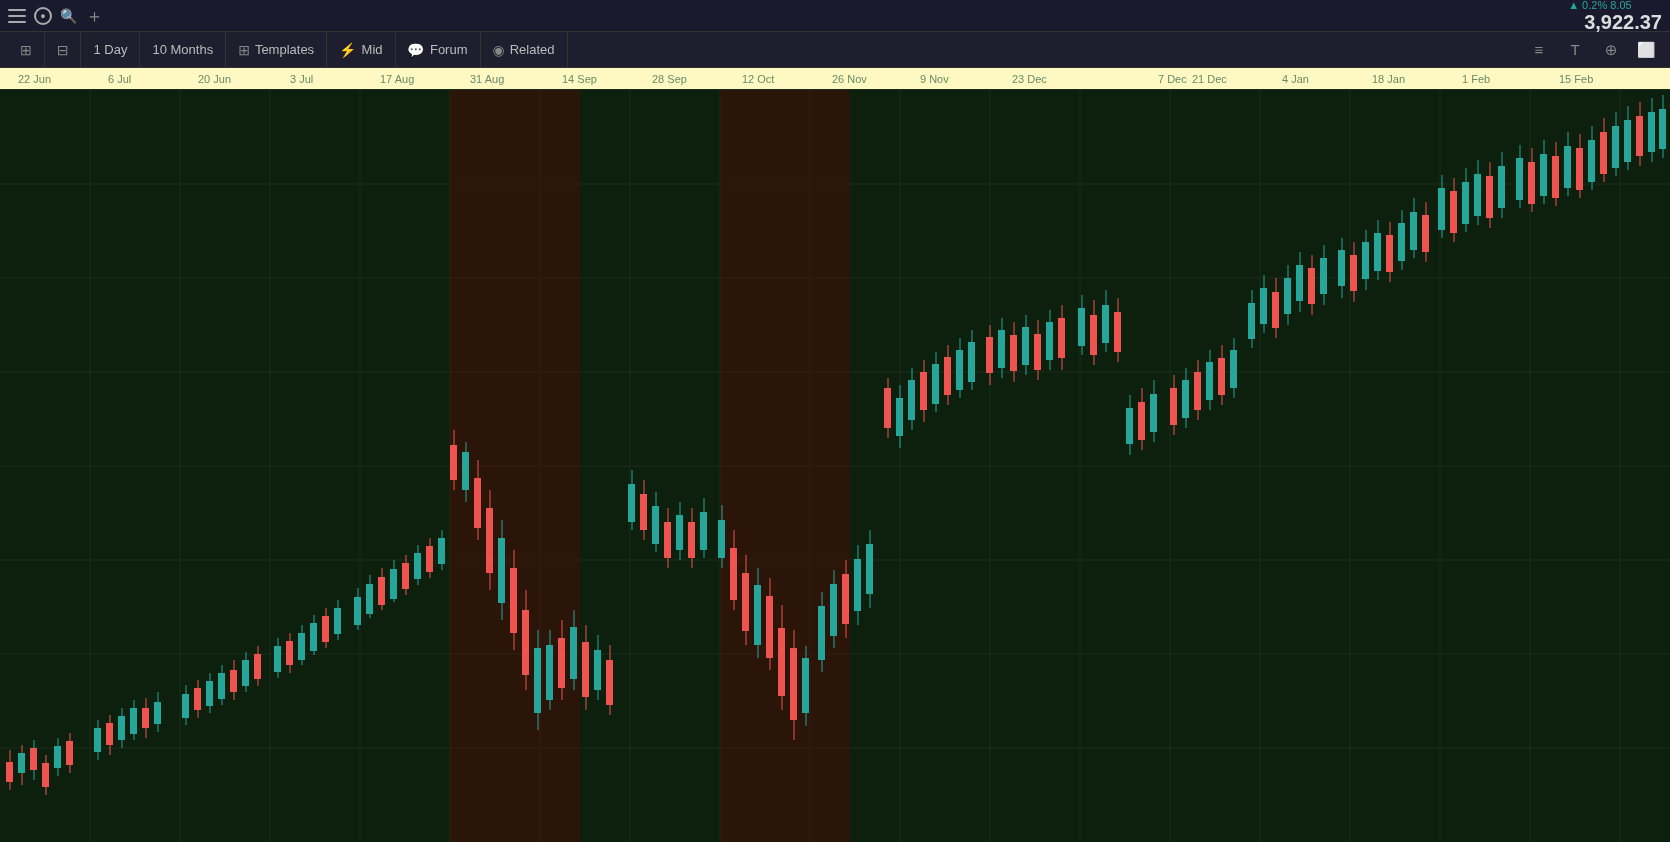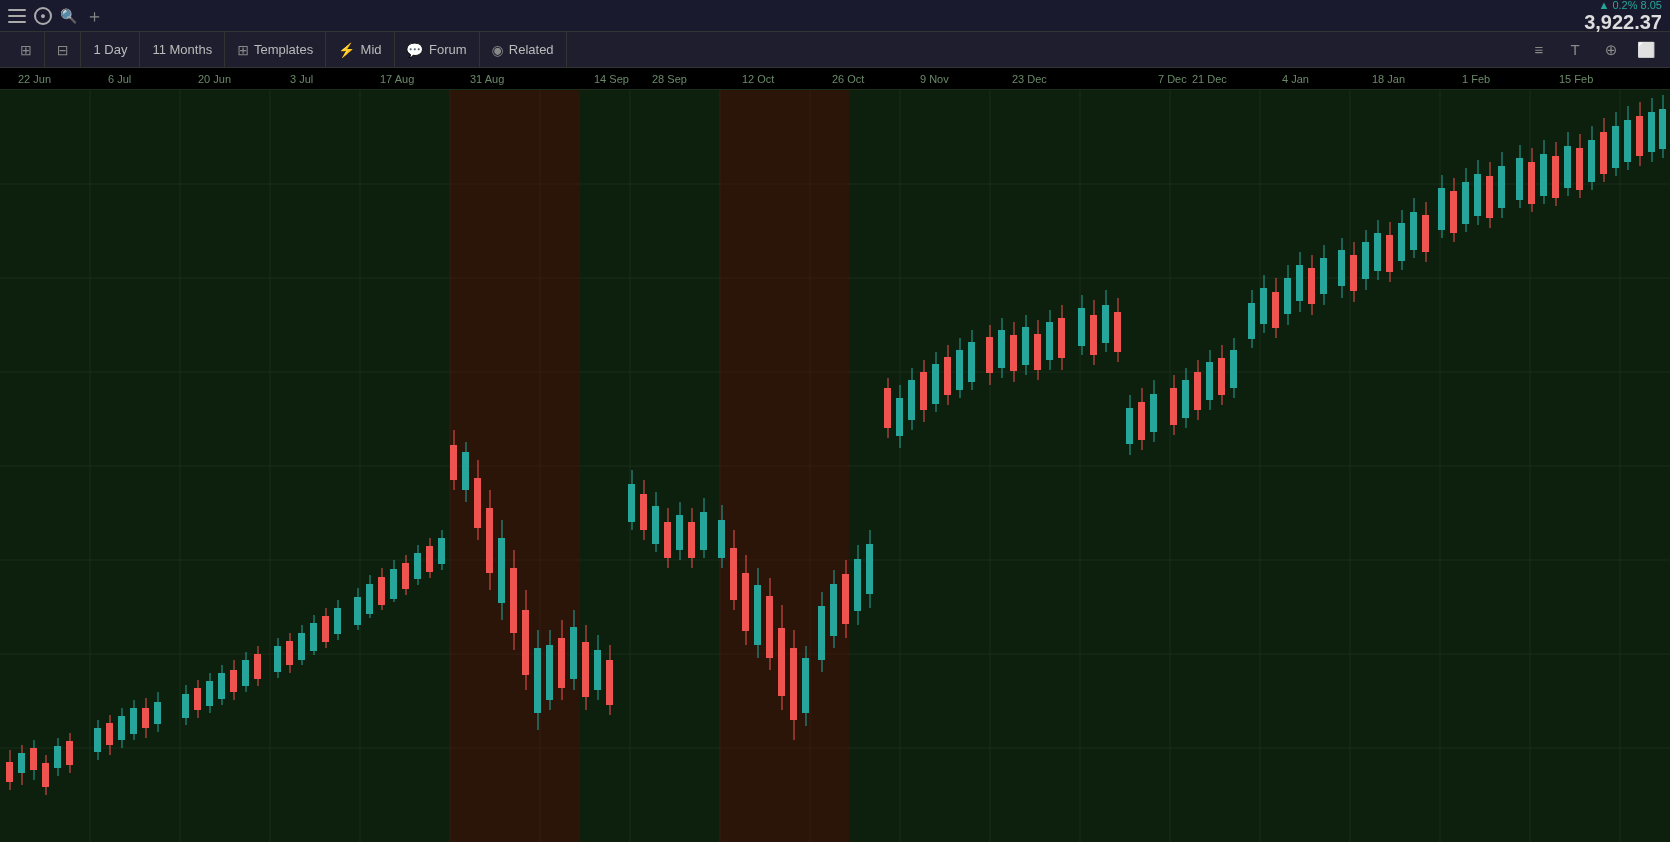--- a/index.html
+++ b/index.html
@@ -42,21 +42,21 @@
       flex: 1;
     }
     #search-icon {
       font-size: 14px; color: #888; cursor: pointer;
     }
     #add-tab-btn {
       font-size: 18px; color: #888; cursor: pointer; line-height: 1;
     }
     #price-badge {
       margin-left: auto;
-      display: flex; flex-direction: column; align-items: flex-end;
+      display: flex; flex-direction: column; align-items: flex-start;
     }
     #price-change {
       font-size: 11px; color: #26a69a;
     }
     #price-value {
       font-size: 20px; color: #ddd; font-weight: 700; line-height: 1.1; margin-left: 16px;
     }
 
     
     #toolbar {
@@ -84,21 +84,21 @@
     .toolbar-icon-btn {
       width: 30px; height: 28px;
       display: flex; align-items: center; justify-content: center;
       color: #888; font-size: 15px; cursor: pointer;
       border-radius: 3px;
     }
 
     
     #date-axis {
       height: 22px;
-      background: #000000;
+      background: #fef9c3;
       display: flex;
       align-items: center;
       padding: 0 0;
       border-bottom: 1px solid #1a2e1a;
       position: relative;
       overflow: hidden;
     }
     .date-label {
       position: absolute;
       font-size: 11px;
@@ -158,21 +158,21 @@
   <div class="toolbar-btn">
     <span class="icon">⊞</span>
   </div>
   <div class="toolbar-btn">
     <span class="icon">⊟</span>
   </div>
   <div class="toolbar-btn">
     <span>1 Day</span>
   </div>
   <div class="toolbar-btn">
-    <span>11 Months</span>
+    <span>10 Months</span>
   </div>
   <div class="toolbar-btn">
     <span class="icon">⊞</span>
     <span>Templates</span>
   </div>
   <div class="toolbar-btn">
     <span class="icon">⚡</span>
     <span>Mid</span>
   </div>
   <div class="toolbar-btn">
@@ -191,24 +191,24 @@
   </div>
 </div>
 
 <div id="date-axis">
 <span class="date-label" style="left: 18px;">22 Jun</span>
     <span class="date-label" style="left: 108px;">6 Jul</span>
     <span class="date-label" style="left: 198px;">20 Jun</span>
     <span class="date-label" style="left: 290px;">3 Jul</span>
     <span class="date-label" style="left: 380px;">17 Aug</span>
     <span class="date-label" style="left: 470px;">31 Aug</span>
-    <span class="date-label" style="left: 562px; margin-left: 32px;">14 Sep</span>
+    <span class="date-label" style="left: 562px;">14 Sep</span>
     <span class="date-label" style="left: 652px;">28 Sep</span>
     <span class="date-label" style="left: 742px;">12 Oct</span>
-    <span class="date-label" style="left: 832px;">26 Oct</span>
+    <span class="date-label" style="left: 832px;">26 Nov</span>
     <span class="date-label" style="left: 920px;">9 Nov</span>
     <span class="date-label" style="left: 1012px;">23 Dec</span>
     <span class="date-label" style="left: 1158px;">7 Dec</span>
     <span class="date-label" style="left: 1192px;">21 Dec</span>
     <span class="date-label" style="left: 1282px;">4 Jan</span>
     <span class="date-label" style="left: 1372px;">18 Jan</span>
     <span class="date-label" style="left: 1462px; text-align: center;">1 Feb</span>
     <span class="date-label" style="left: 1559px;">15 Feb</span>
   </div>
 

